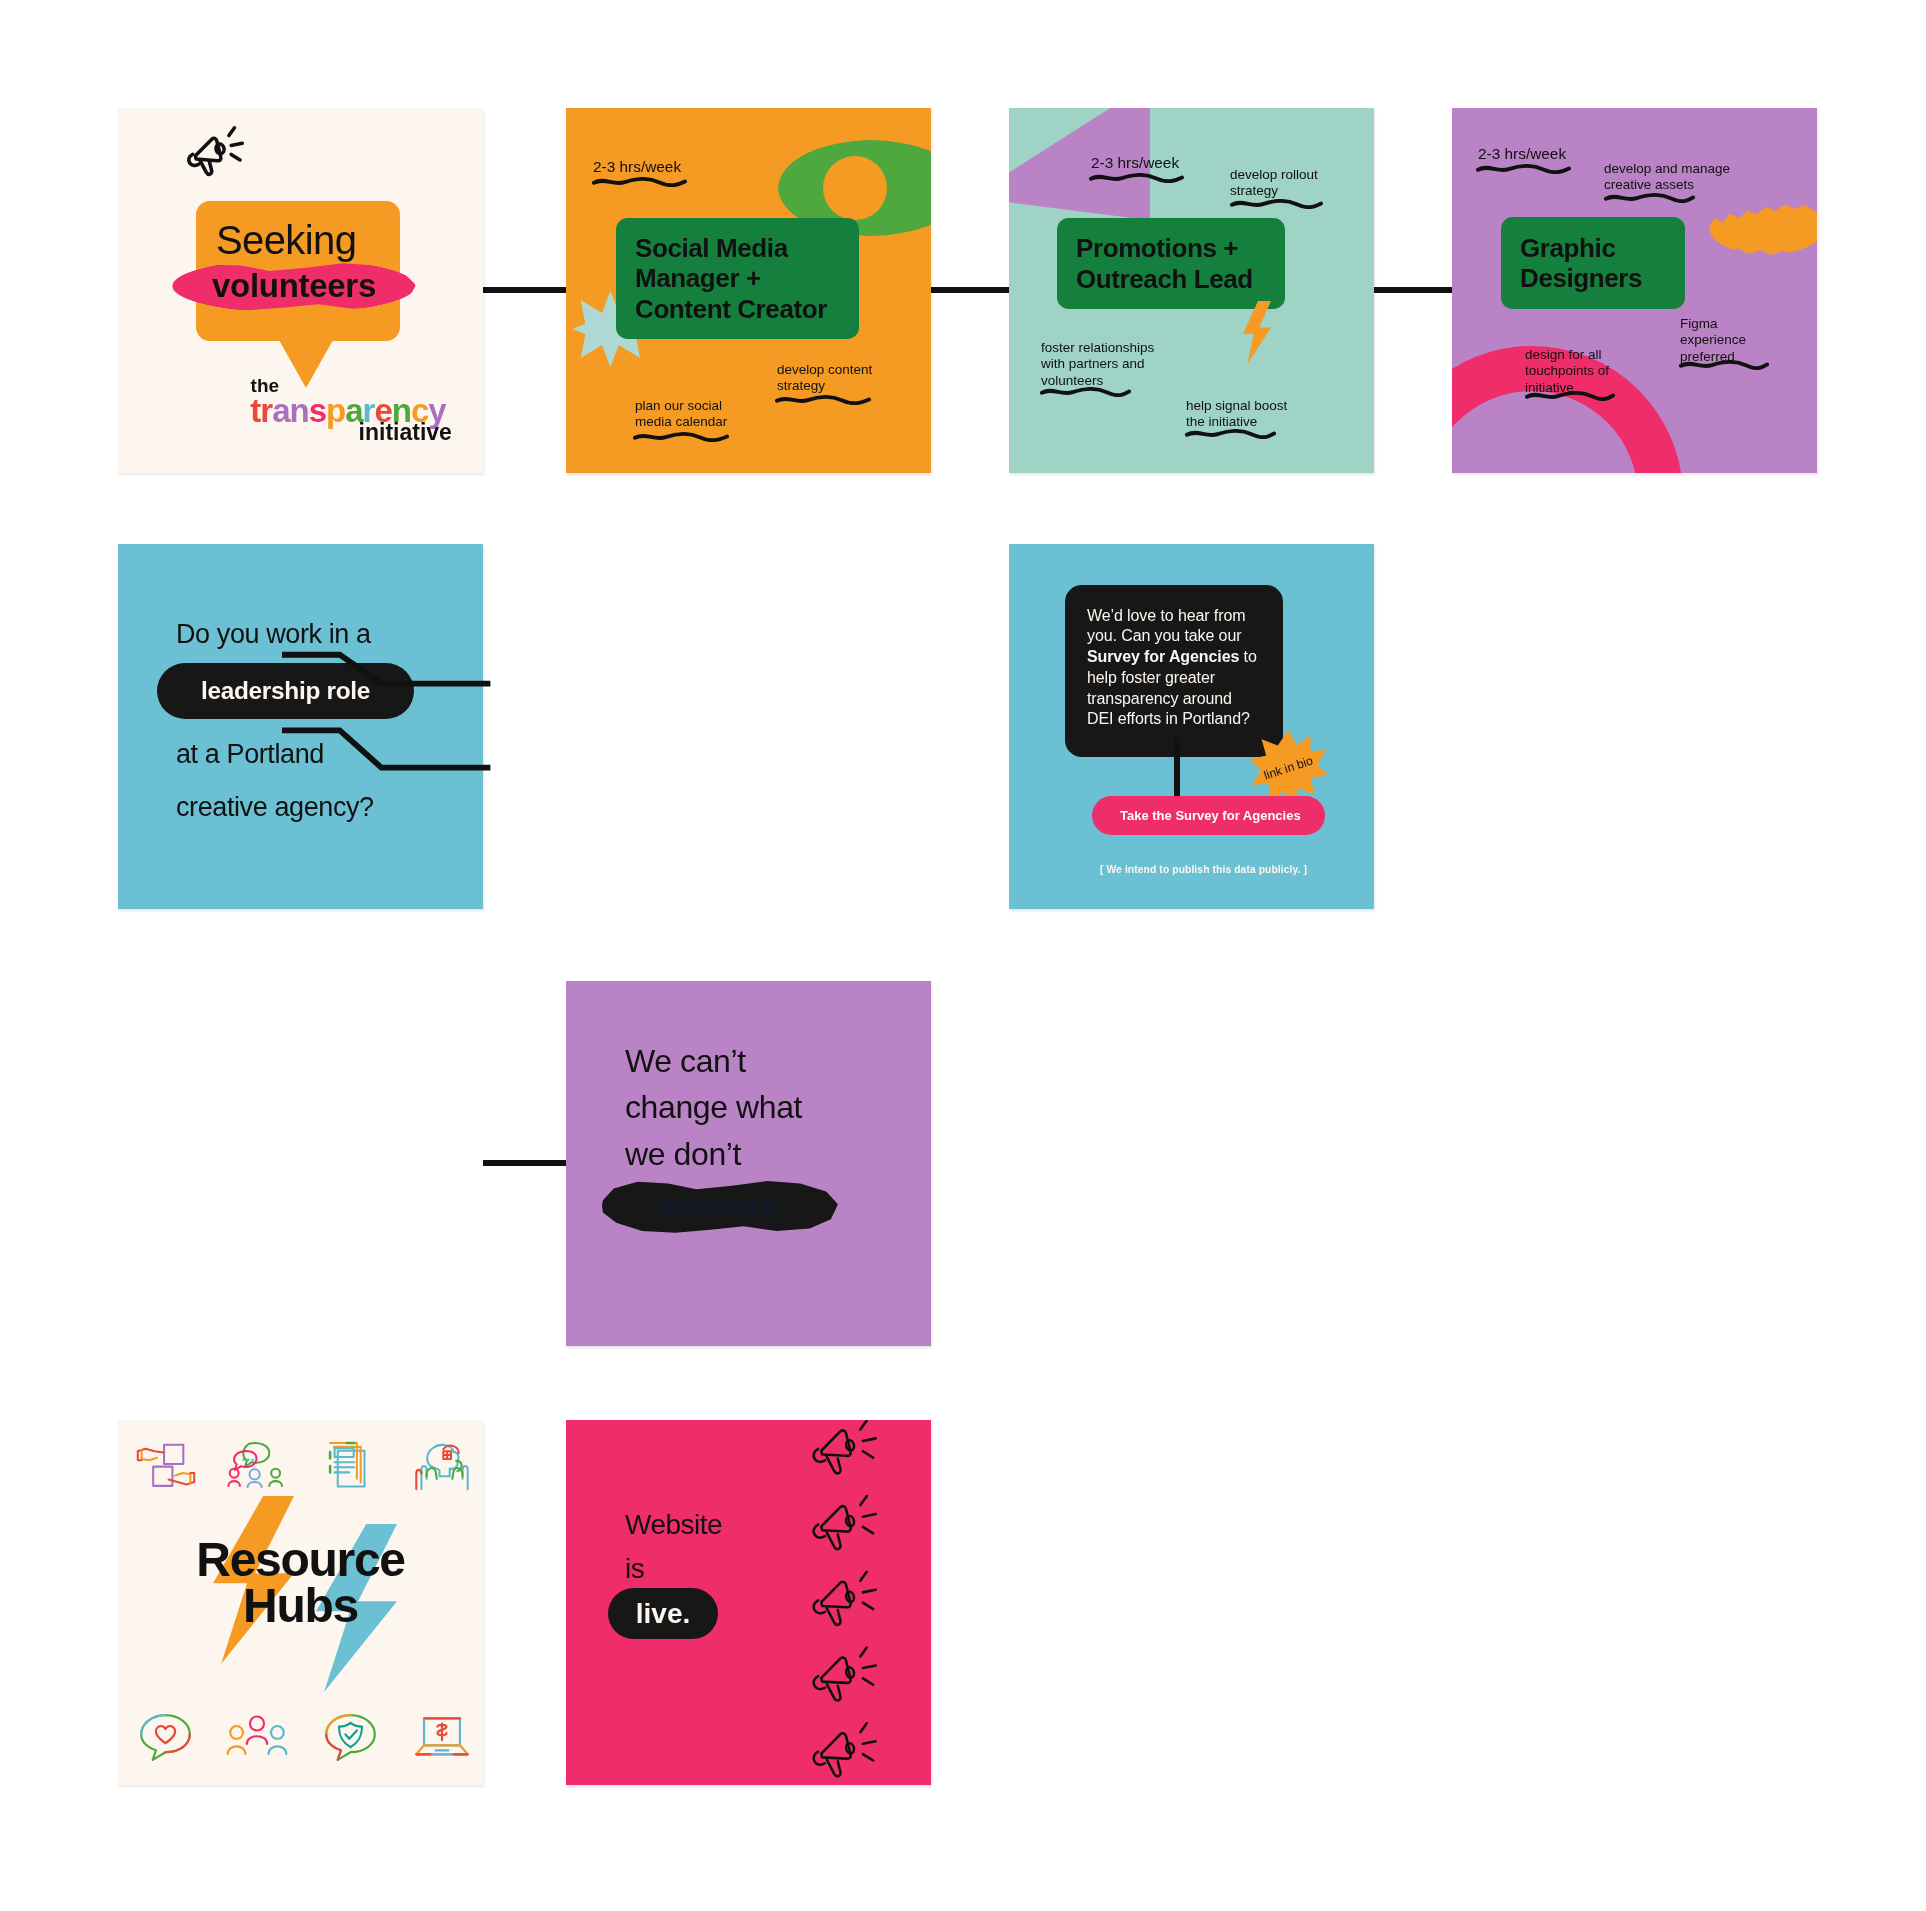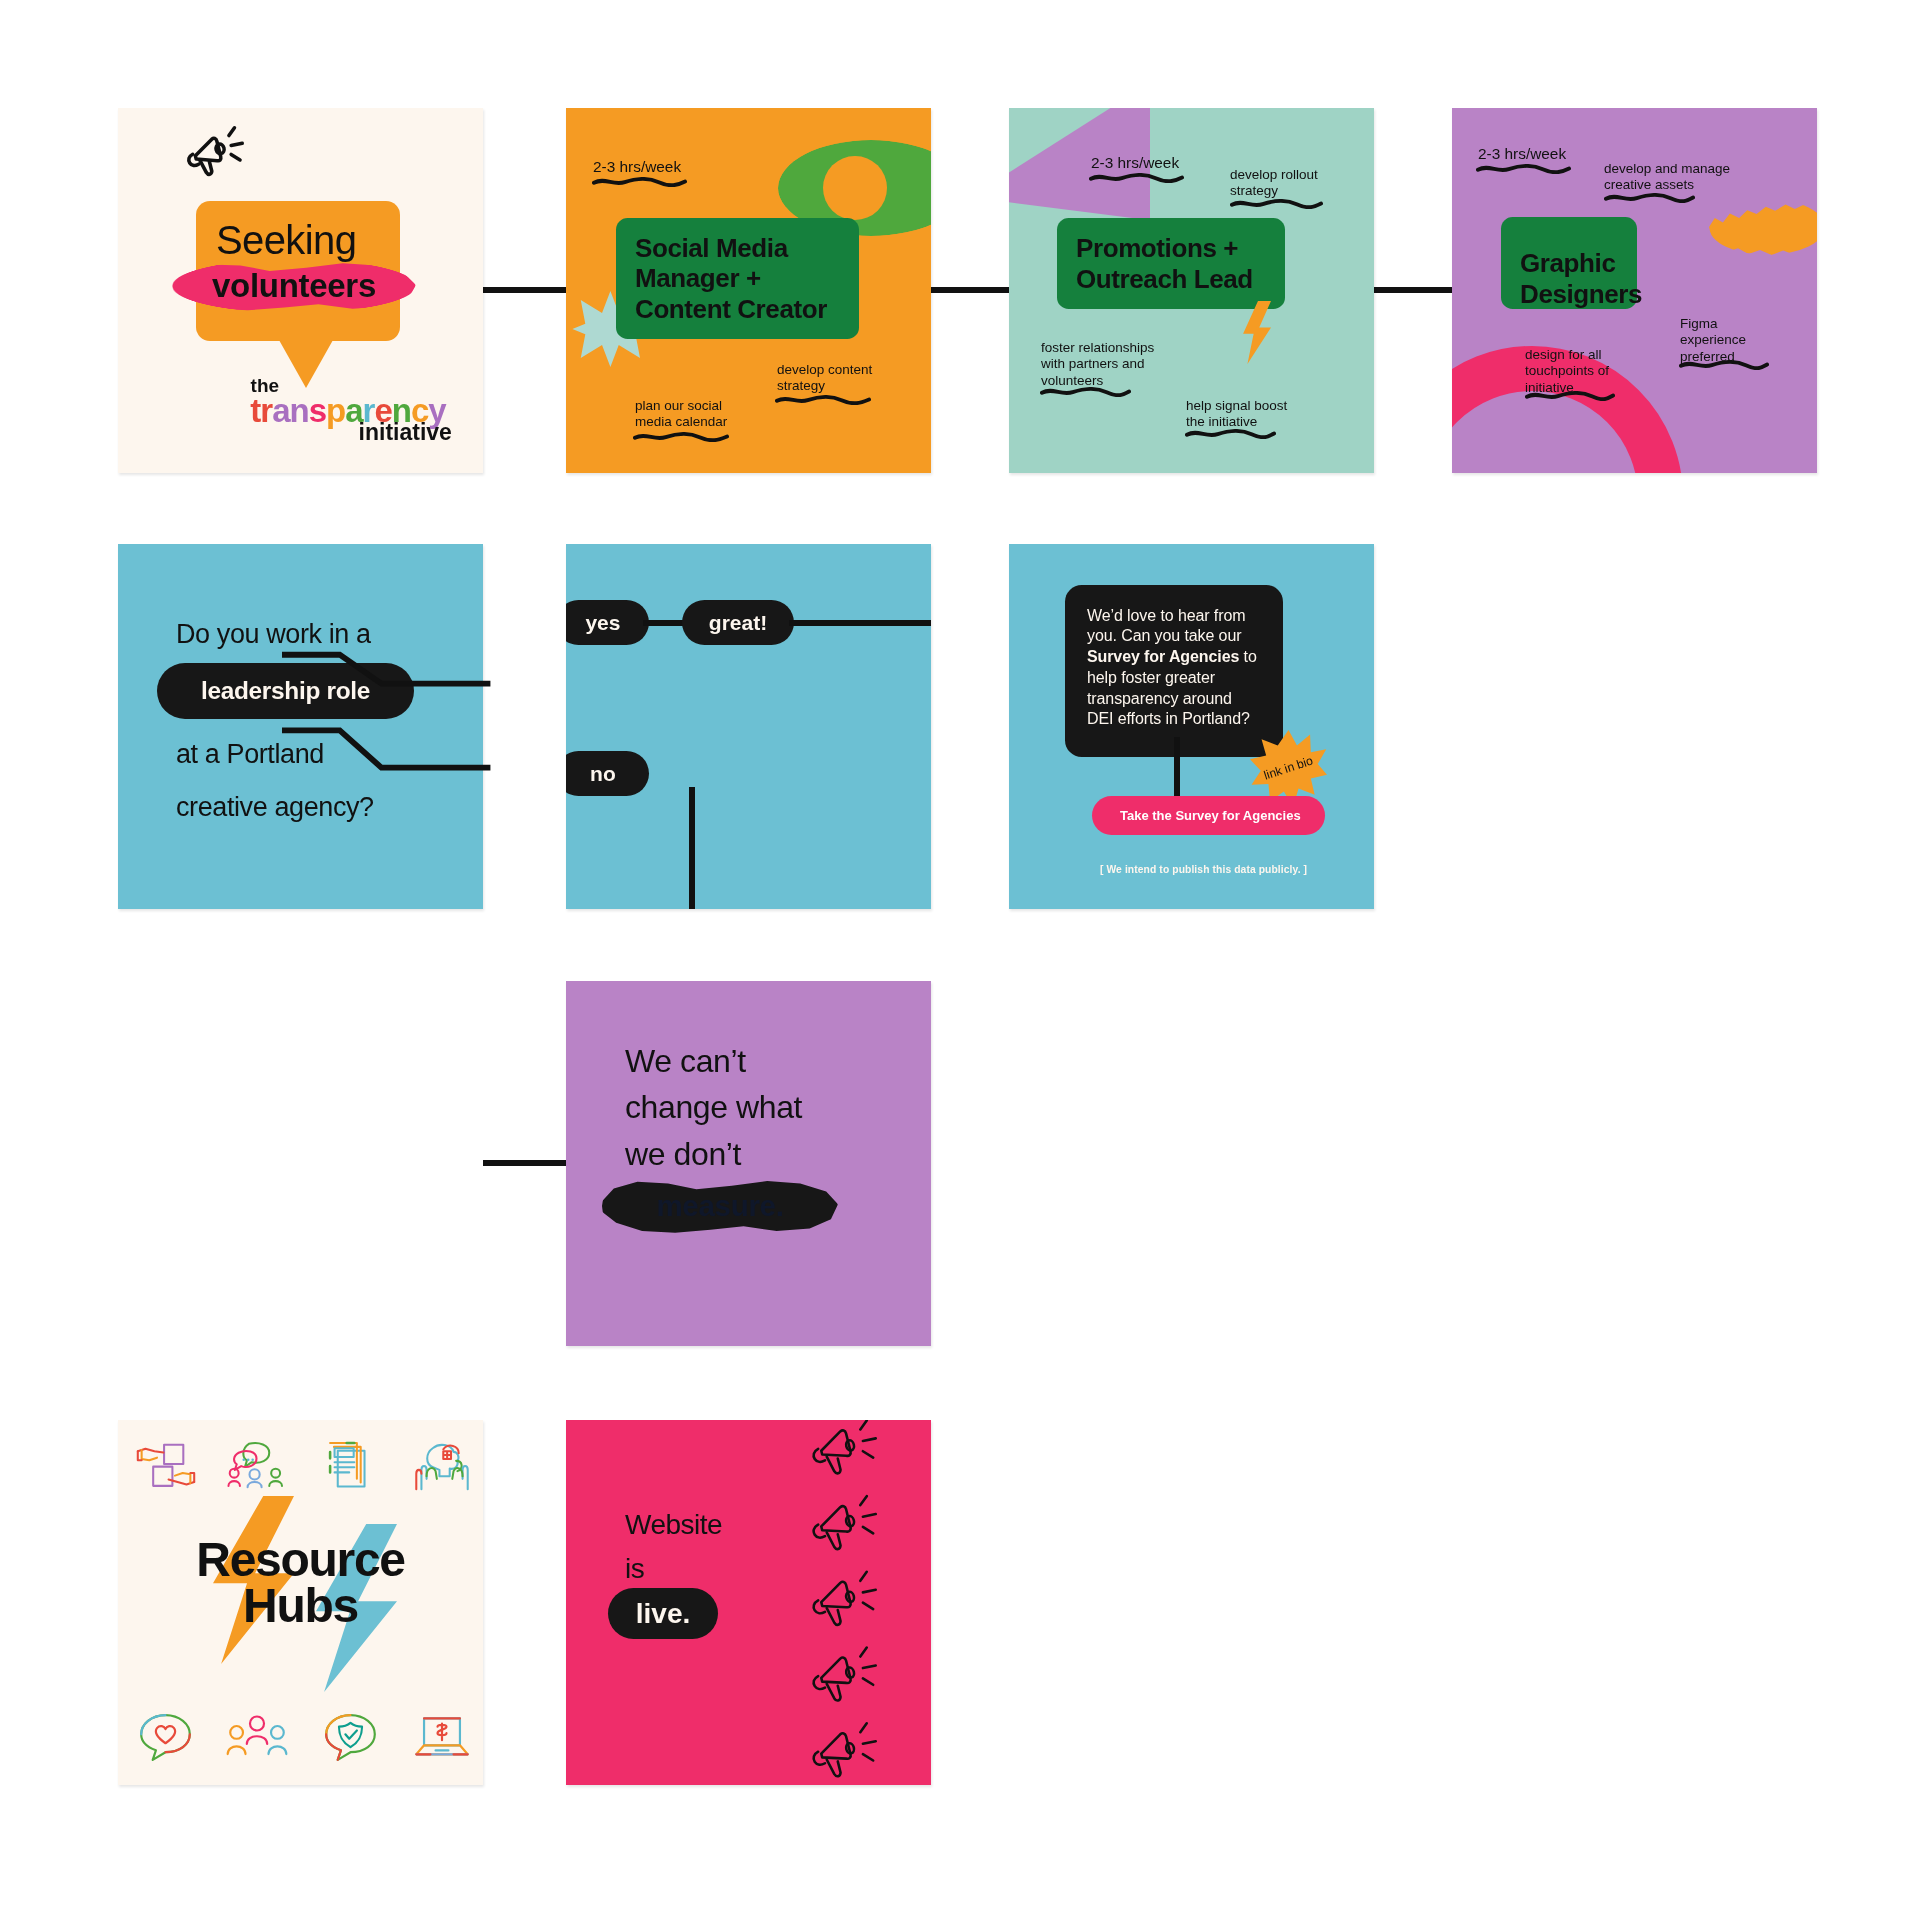--- a/index.html
+++ b/index.html
@@ -179,21 +179,21 @@
         <path d="M3 9 C20 0,33 14,51 8 S86 0,104 8 S133 13,145 7" stroke="#111" stroke-width="6" fill="none" stroke-linecap="round"></path>
       </svg>
 
     <div class="note" style="left:152px;top:53px;width:128px;">
       <span>develop and manage creative assets</span>
     </div>
     <svg class="squig" style="left:152px;top:85px;" width="91" height="10.3" viewBox="0 0 142 16">
         <path d="M3 9 C20 0,33 14,51 8 S86 0,104 8 S128 13,139 7" stroke="#111" stroke-width="6" fill="none" stroke-linecap="round"></path>
       </svg>
 
-    <div class="whitebox" style="left:49px;top:109px;width:136px;height:92px;align-items:flex-end;">
+    <div class="whitebox" style="left:49px;top:109px;width:184px;height:92px;">
       <div class="t">Graphic Designers</div>
     </div>
 
     <div class="note" style="left:73px;top:239px;width:90px;">
       <span>design for all touchpoints of initiative</span>
     </div>
     <svg class="squig" style="left:73px;top:283px;" width="90" height="10.3" viewBox="0 0 140 16">
         <path d="M3 9 C20 0,33 14,51 8 S86 0,104 8 S126 13,137 7" stroke="#111" stroke-width="6" fill="none" stroke-linecap="round"></path>
       </svg>
 
@@ -212,35 +212,20 @@
     </div>
     <div class="qtxt" style="left:58px;top:197px;">at a Portland</div>
     <div class="qtxt" style="left:58px;top:250px;">creative agency?</div>
   </div>
 
   <svg style="position:absolute;left:282px;top:648px;width:295px;height:270px;overflow:visible;" viewBox="0 0 460 420" width="295" height="270">
     <path d="M0 10 L90 10 L155 55 L325 55" stroke="#111" stroke-width="9" fill="none"></path>
     <path d="M0 128 L90 128 L155 186 L325 186" stroke="#111" stroke-width="9" fill="none"></path>
   </svg>
 
-  <div class="card c6" style="left:566px;top:544px;width:365px;height:365px;">
-    <div class="pill" style="left:-9.6px;top:56px;width:93px;height:45px;font-size:21px;">
-      <span>yes</span>
-    </div>
-    <div class="conn" style="left:77px;top:76px;width:45px;height:5.8px;"></div>
-    <div class="pill" style="left:116px;top:56px;width:112px;height:45px;font-size:21px;">
-      <span>great!</span>
-    </div>
-    <div class="conn" style="left:223px;top:76px;width:212px;height:5.8px;"></div>
-
-    <div class="pill" style="left:-9.6px;top:207px;width:93px;height:45px;font-size:21px;">
-      <span>no</span>
-    </div>
-    <div class="conn" style="left:123px;top:243px;width:5.8px;height:122px;"></div>
-  </div>
 
   <div class="card c7" style="left:1009px;top:544px;width:365px;height:365px;">
     <div class="darkbox" style="left:56px;top:41px;width:218px;height:172px;padding:20.5px 22px;box-sizing:border-box;">
       <p>
         <span>We’d love to hear from you. Can you take our </span><b>Survey for Agencies</b><span> to help foster greater transparency around DEI efforts in Portland?</span>
       </p>
     </div>
     <div class="conn" style="left:165px;top:193px;width:5.8px;height:64px;"></div>
     <div class="starburst" style="left:241px;top:186px;width:77px;height:77px;
                 clip-path:polygon(50% 0%,61% 20%,78% 6%,79% 29%,99% 25%,88% 44%,100% 58%,79% 63%,84% 84%,63% 76%,56% 100%,44% 80%,26% 93%,24% 70%,2% 71%,14% 53%,0% 38%,21% 33%,15% 12%,36% 20%);">

